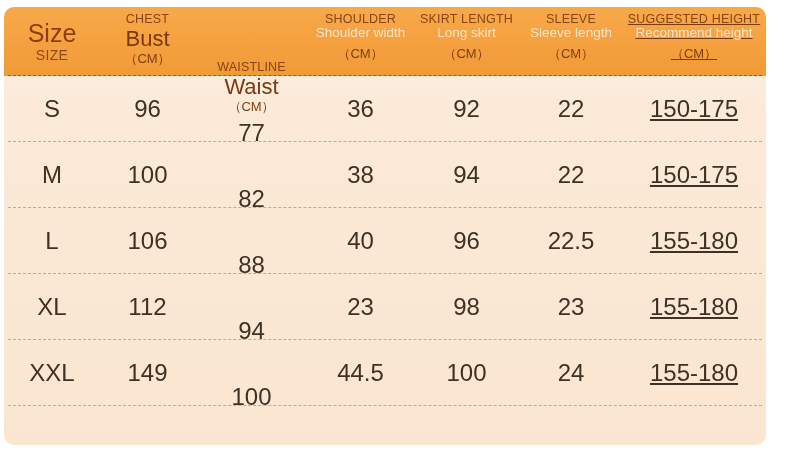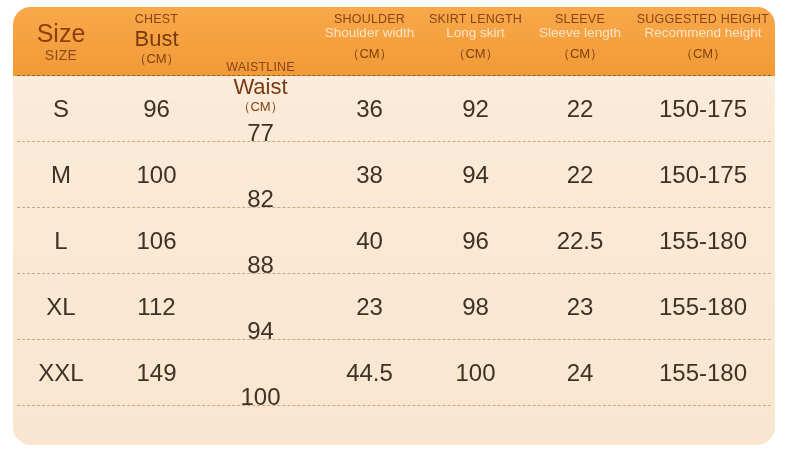--- a/index.html
+++ b/index.html
@@ -9,25 +9,25 @@
   }
   body {
     width: 790px;
     height: 452px;
     font-family: "Liberation Sans", sans-serif;
     overflow: hidden;
   }
 
   .chart-card {
     position: absolute;
-    left: 13px;
+    left: 4px;
     top: 7px;
     width: 762px;
     height: 438px;
-    border-radius: 18px;
+    border-radius: 10px;
     background: linear-gradient(180deg, #fdf3e7 0%, #fbead8 22%, #fae6d0 100%);
     overflow: hidden;
   }
 
   
   .head-row {
     position: relative;
     display: flex;
     height: 69px;
     background: linear-gradient(180deg, #f7a94a 0%, #f5a03f 55%, #f09a37 100%);
@@ -119,21 +119,21 @@
     border-top: 1.5px dashed #9c5a20;
   }
 
   
   .c0 { width: 96px; }
   .c1 { width: 95px; text-align: center; }
   .c2 { width: 113px; margin-top: 48px; }
   .c3 { width: 105px; }
   .c4 { width: 107px; }
   .c5 { width: 102px; }
-  .c6 { width: 144px; }
+  .c6 { width: 144px; text-decoration: underline; }
 </style>
 </head>
 <body>
 
 <div class="chart-card">
 
   <div class="head-row">
 
     <div class="head-cell size-col c0">
       <span class="size-big">Size</span>

